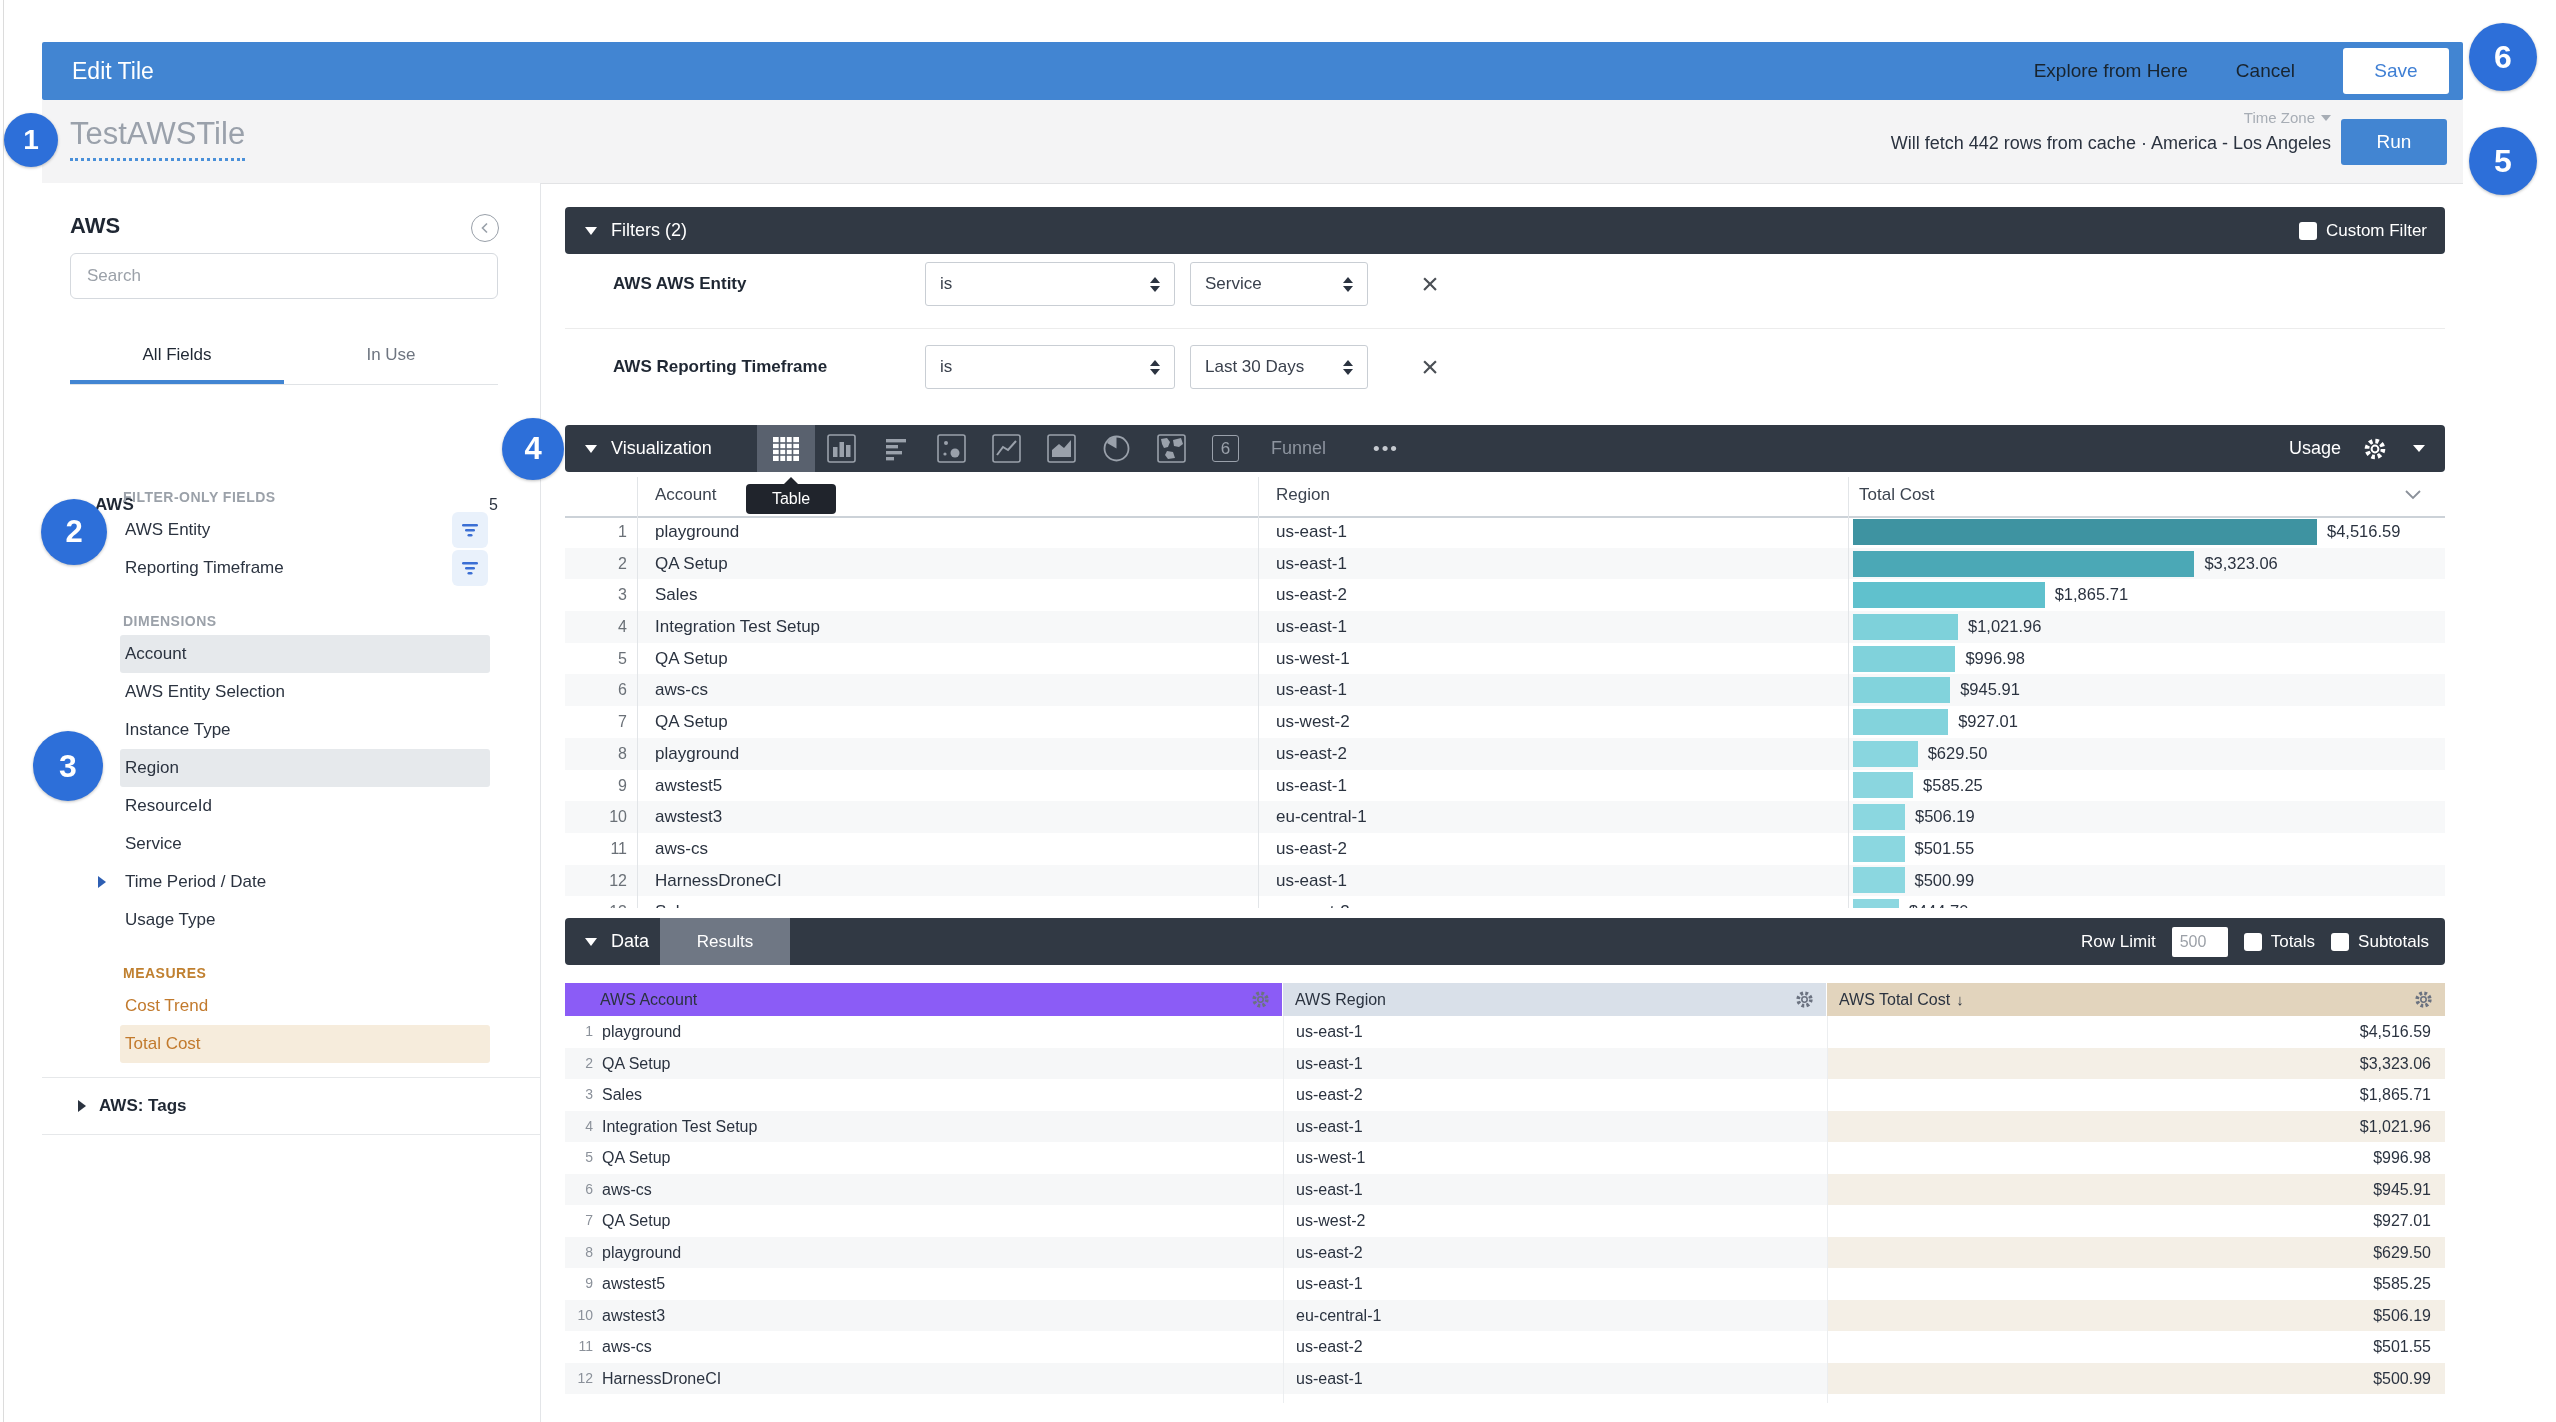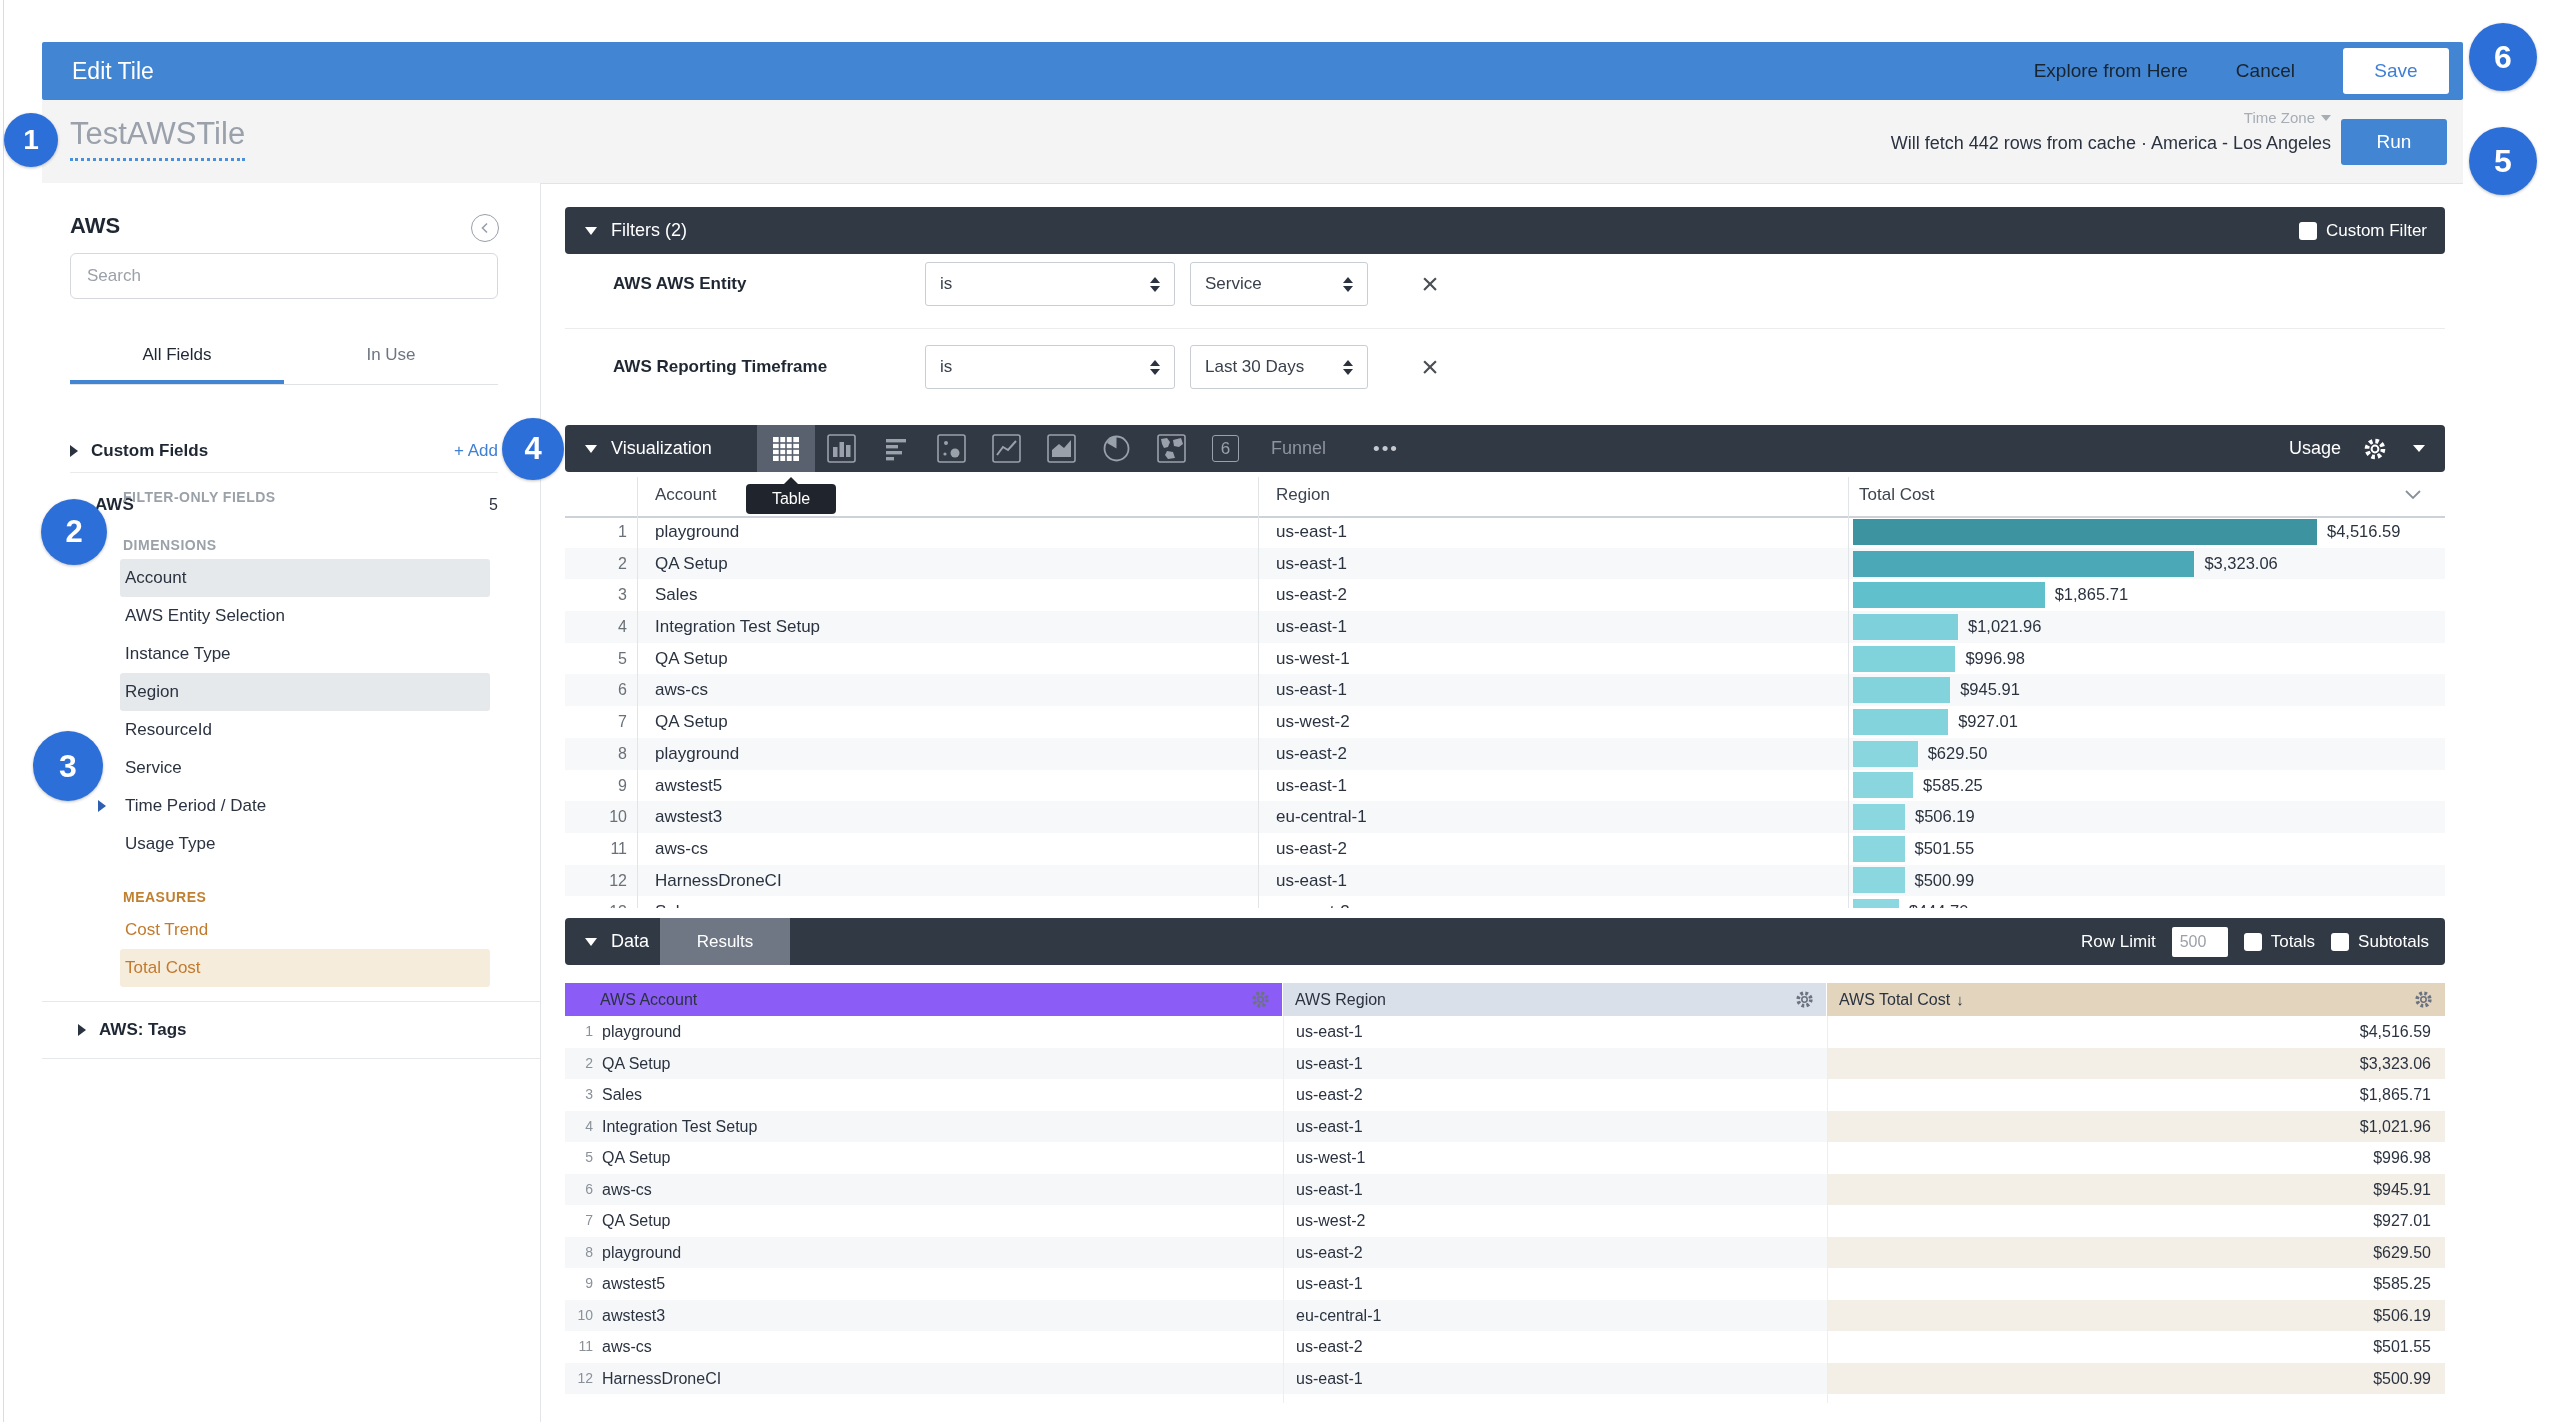--- a/index.html
+++ b/index.html
@@ -168,32 +168,47 @@
   <span class="sb-collapse">
     <svg width="12" height="12" viewBox="0 0 12 12">
         <polyline points="8,1.5 3.5,6 8,10.5" fill="none" stroke="#99a0a9" stroke-width="1.6"></polyline>
       </svg>
   </span>
   <input class="sb-search" placeholder="Search" style="">
   <div class="sb-tabs">
     <div class="sb-tab active">All Fields</div>
     <div class="sb-tab">In Use</div>
   </div>
-  <div class="sb-row cf-row">
-    <i class="caret-r"></i>
-    <span class="bold-lbl">Custom Fields</span>
-    <span class="add-link">+ Add</span>
-  </div>
   <div class="sb-row grp-row">
     <i class="caret-d"></i>
     <span class="bold-lbl">AWS</span>
     <span class="grp-count">5</span>
   </div>
   <div class="fields">
     <div class="sec-label">FILTER-ONLY FIELDS</div>
+    <div>
+        <div class="fld"><span>AWS Entity</span><span class="filter-btn">
+            <svg width="18" height="16" viewBox="0 0 18 16">
+              <g fill="#3b6fd4">
+                <rect x="1" y="2" width="16" height="2.6" rx="1.3"></rect>
+                <rect x="4" y="7" width="10" height="2.6" rx="1.3"></rect>
+                <rect x="6.5" y="12" width="5" height="2.6" rx="1.3"></rect>
+              </g>
+            </svg>
+          </span></div>
+        <div class="fld"><span>Reporting Timeframe</span><span class="filter-btn">
+            <svg width="18" height="16" viewBox="0 0 18 16">
+              <g fill="#3b6fd4">
+                <rect x="1" y="2" width="16" height="2.6" rx="1.3"></rect>
+                <rect x="4" y="7" width="10" height="2.6" rx="1.3"></rect>
+                <rect x="6.5" y="12" width="5" height="2.6" rx="1.3"></rect>
+              </g>
+            </svg>
+          </span></div>
+      </div>
     <div class="spacer18"></div>
     <div class="sec-label">DIMENSIONS</div>
     <div>
         <div class="fld sel"><span>Account</span></div>
         <div class="fld"><span>AWS Entity Selection</span></div>
         <div class="fld"><span>Instance Type</span></div>
         <div class="fld sel"><span>Region</span></div>
         <div class="fld"><span>ResourceId</span></div>
         <div class="fld"><span>Service</span></div>
         <div class="fld"><i class="caret-r blue expand"></i><span>Time Period / Date</span></div>

